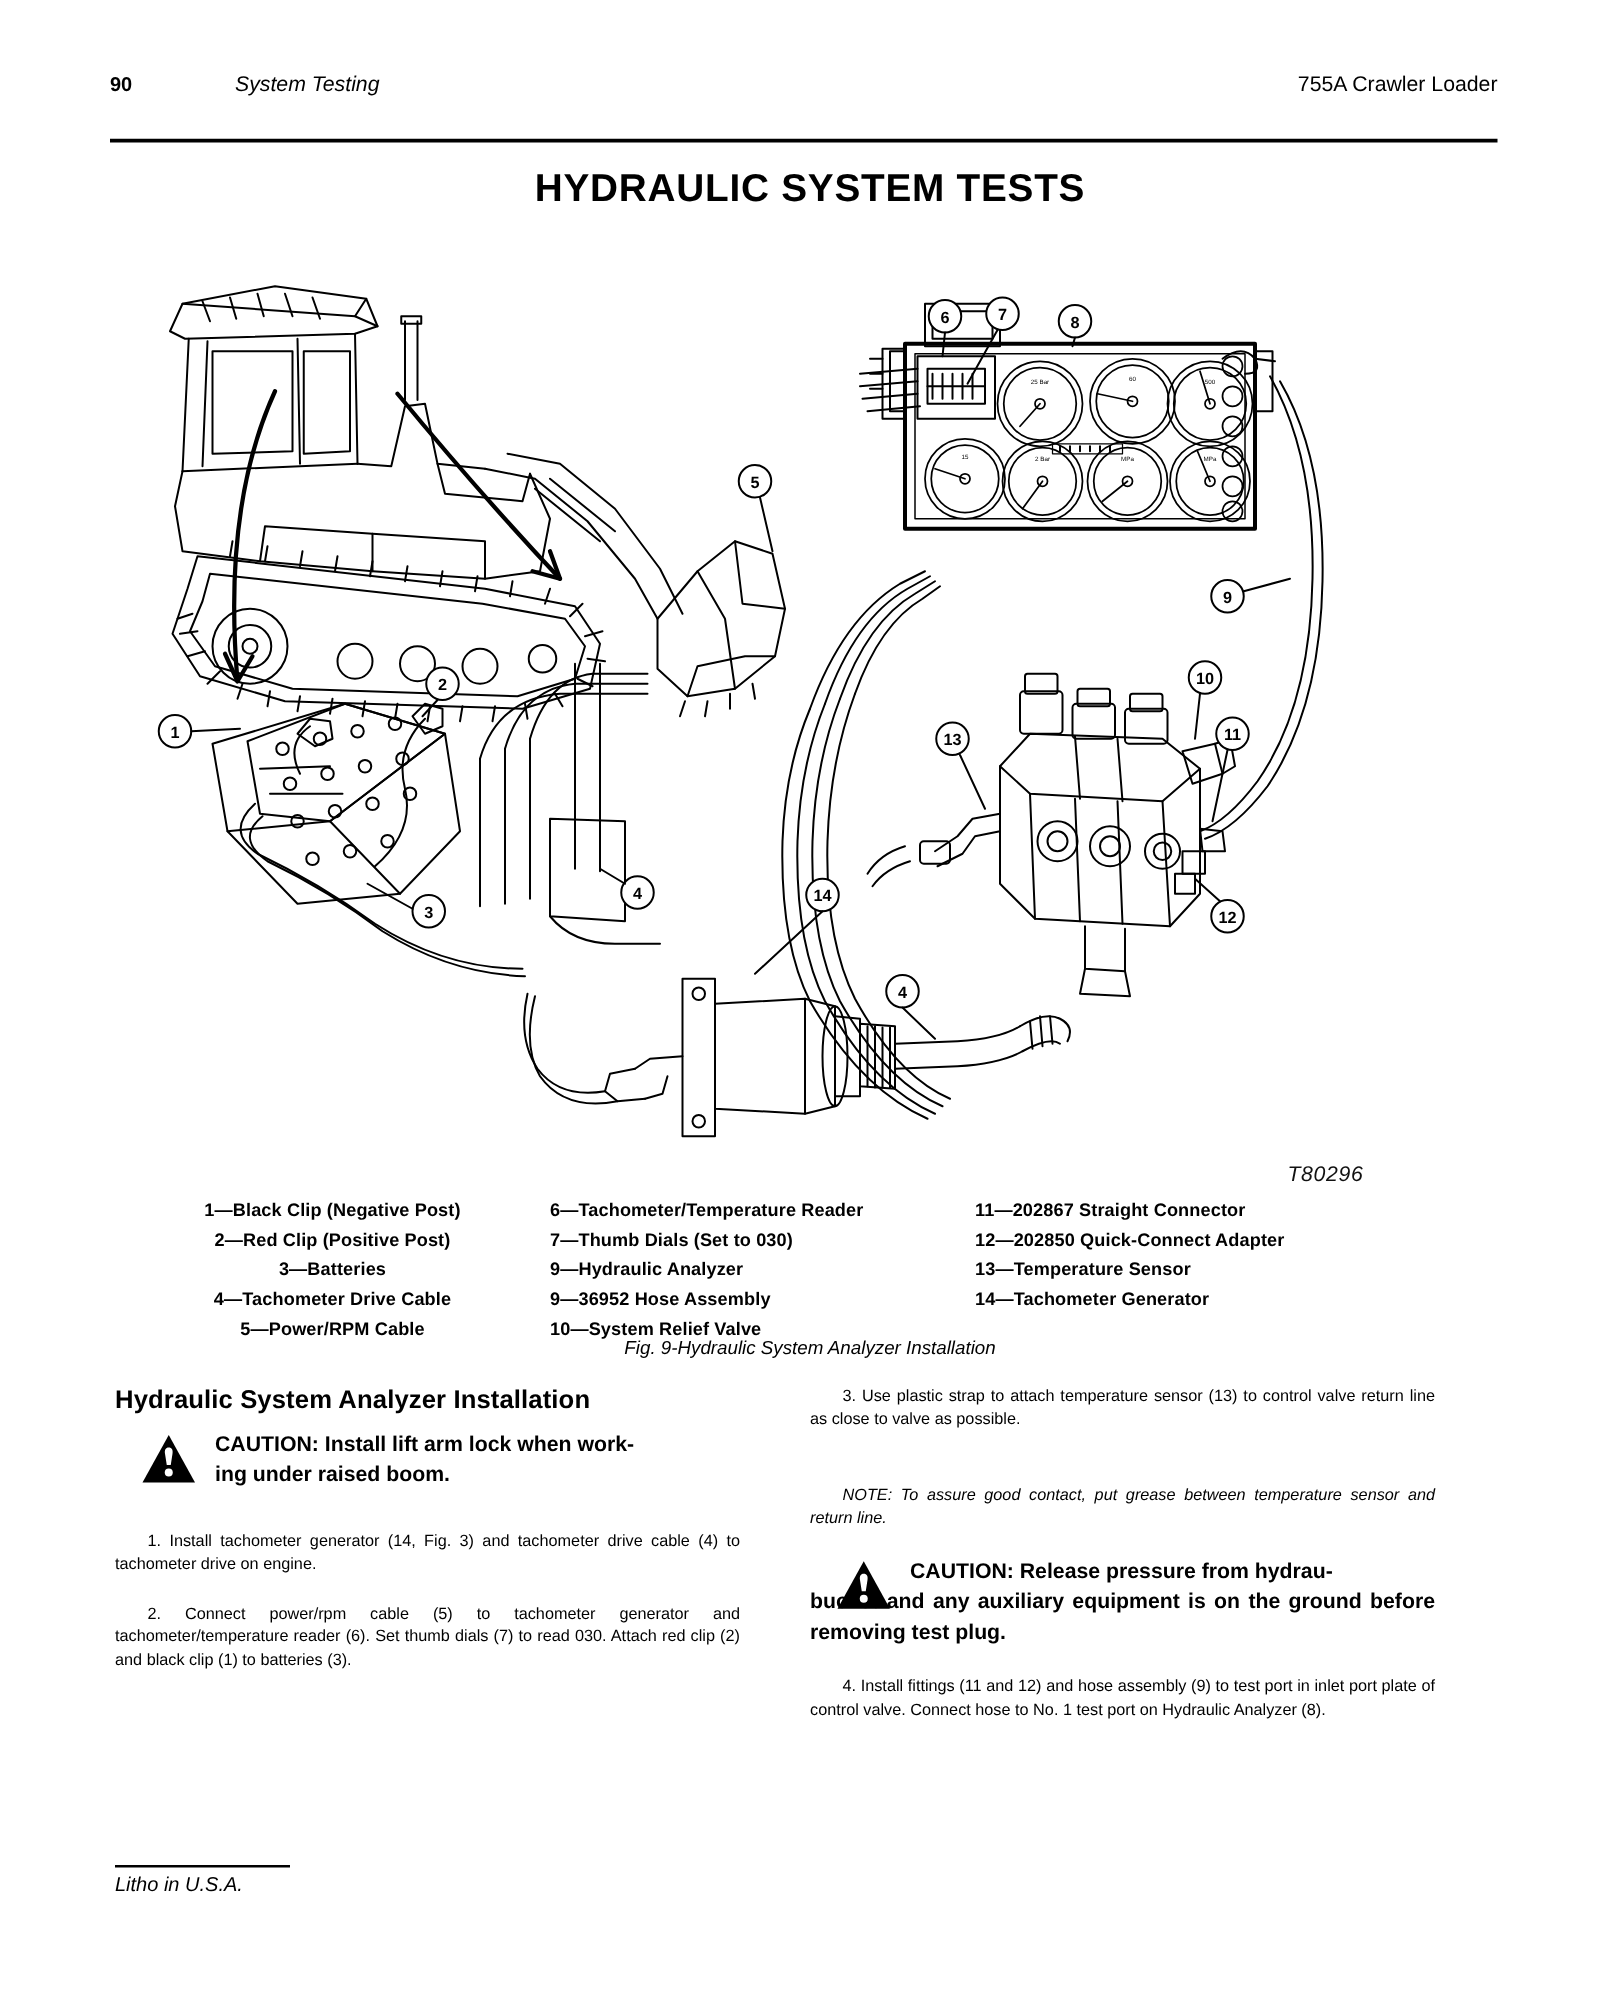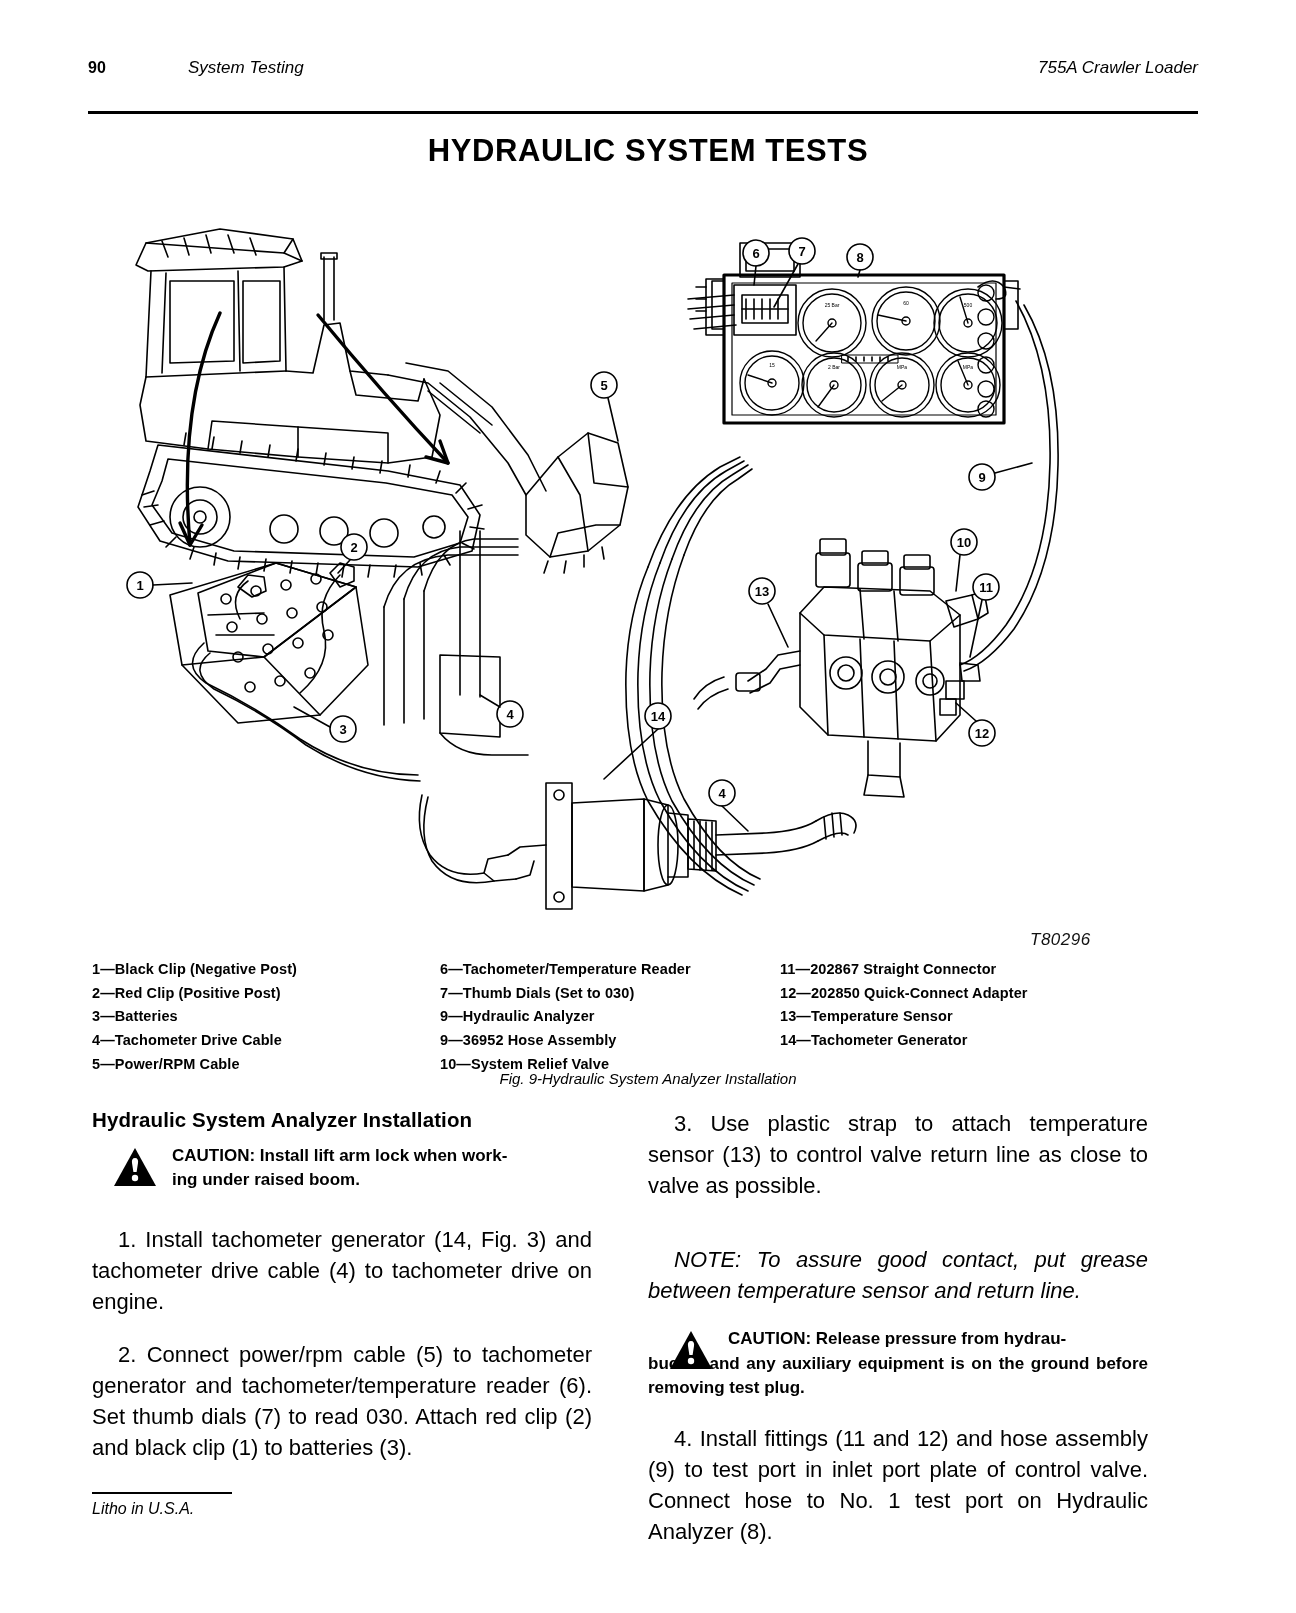--- a/index.html
+++ b/index.html
@@ -39,21 +39,20 @@
     font-weight: bold;
     font-size: 16px;
     letter-spacing: 0px;
   }
   .rh-mid {
     flex: 1;
     font-style: italic;
     font-size: 17px;
   }
   .rh-right {
-    font-style: italic;
     font-size: 17px;
     text-align: right;
     white-space: pre;
   }
   .rule-head {
     position: absolute;
     left: 88px;
     top: 111px;
     width: 1110px;
     height: 3px;
@@ -99,21 +98,21 @@
     top: 958px;
     width: 1105px;
     display: flex;
   }
   .legend-col {
     font-size: 14.5px;
     font-weight: bold;
     line-height: 1.63;
     letter-spacing: 0.1px;
   }
-  .legend-col.c1 { width: 348px; }
+  .legend-col.c1 { width: 348px; text-align: center; }
   .legend-col.c2 { width: 340px; }
   .legend-col.c3 { width: 360px; }
   .legend-item { white-space: nowrap; }
 
   .fig-caption {
     position: absolute;
     left: 0;
     top: 1070px;
     width: 1296px;
     text-align: center;
@@ -136,21 +135,21 @@
   .col.right { width: 500px; }
 
   h2.section-head {
     font-size: 20.5px;
     font-weight: bold;
     margin: 0 0 12px 0;
     letter-spacing: 0.1px;
   }
 
   p.para {
-    font-size: 22px;
+    font-size: 13px;
     line-height: 1.42;
     margin: 0 0 21px 0;
     text-align: justify;
     text-indent: 26px;
     hyphens: none;
   }
   p.para.note {
     font-style: italic;
     margin-top: 42px;
   }

